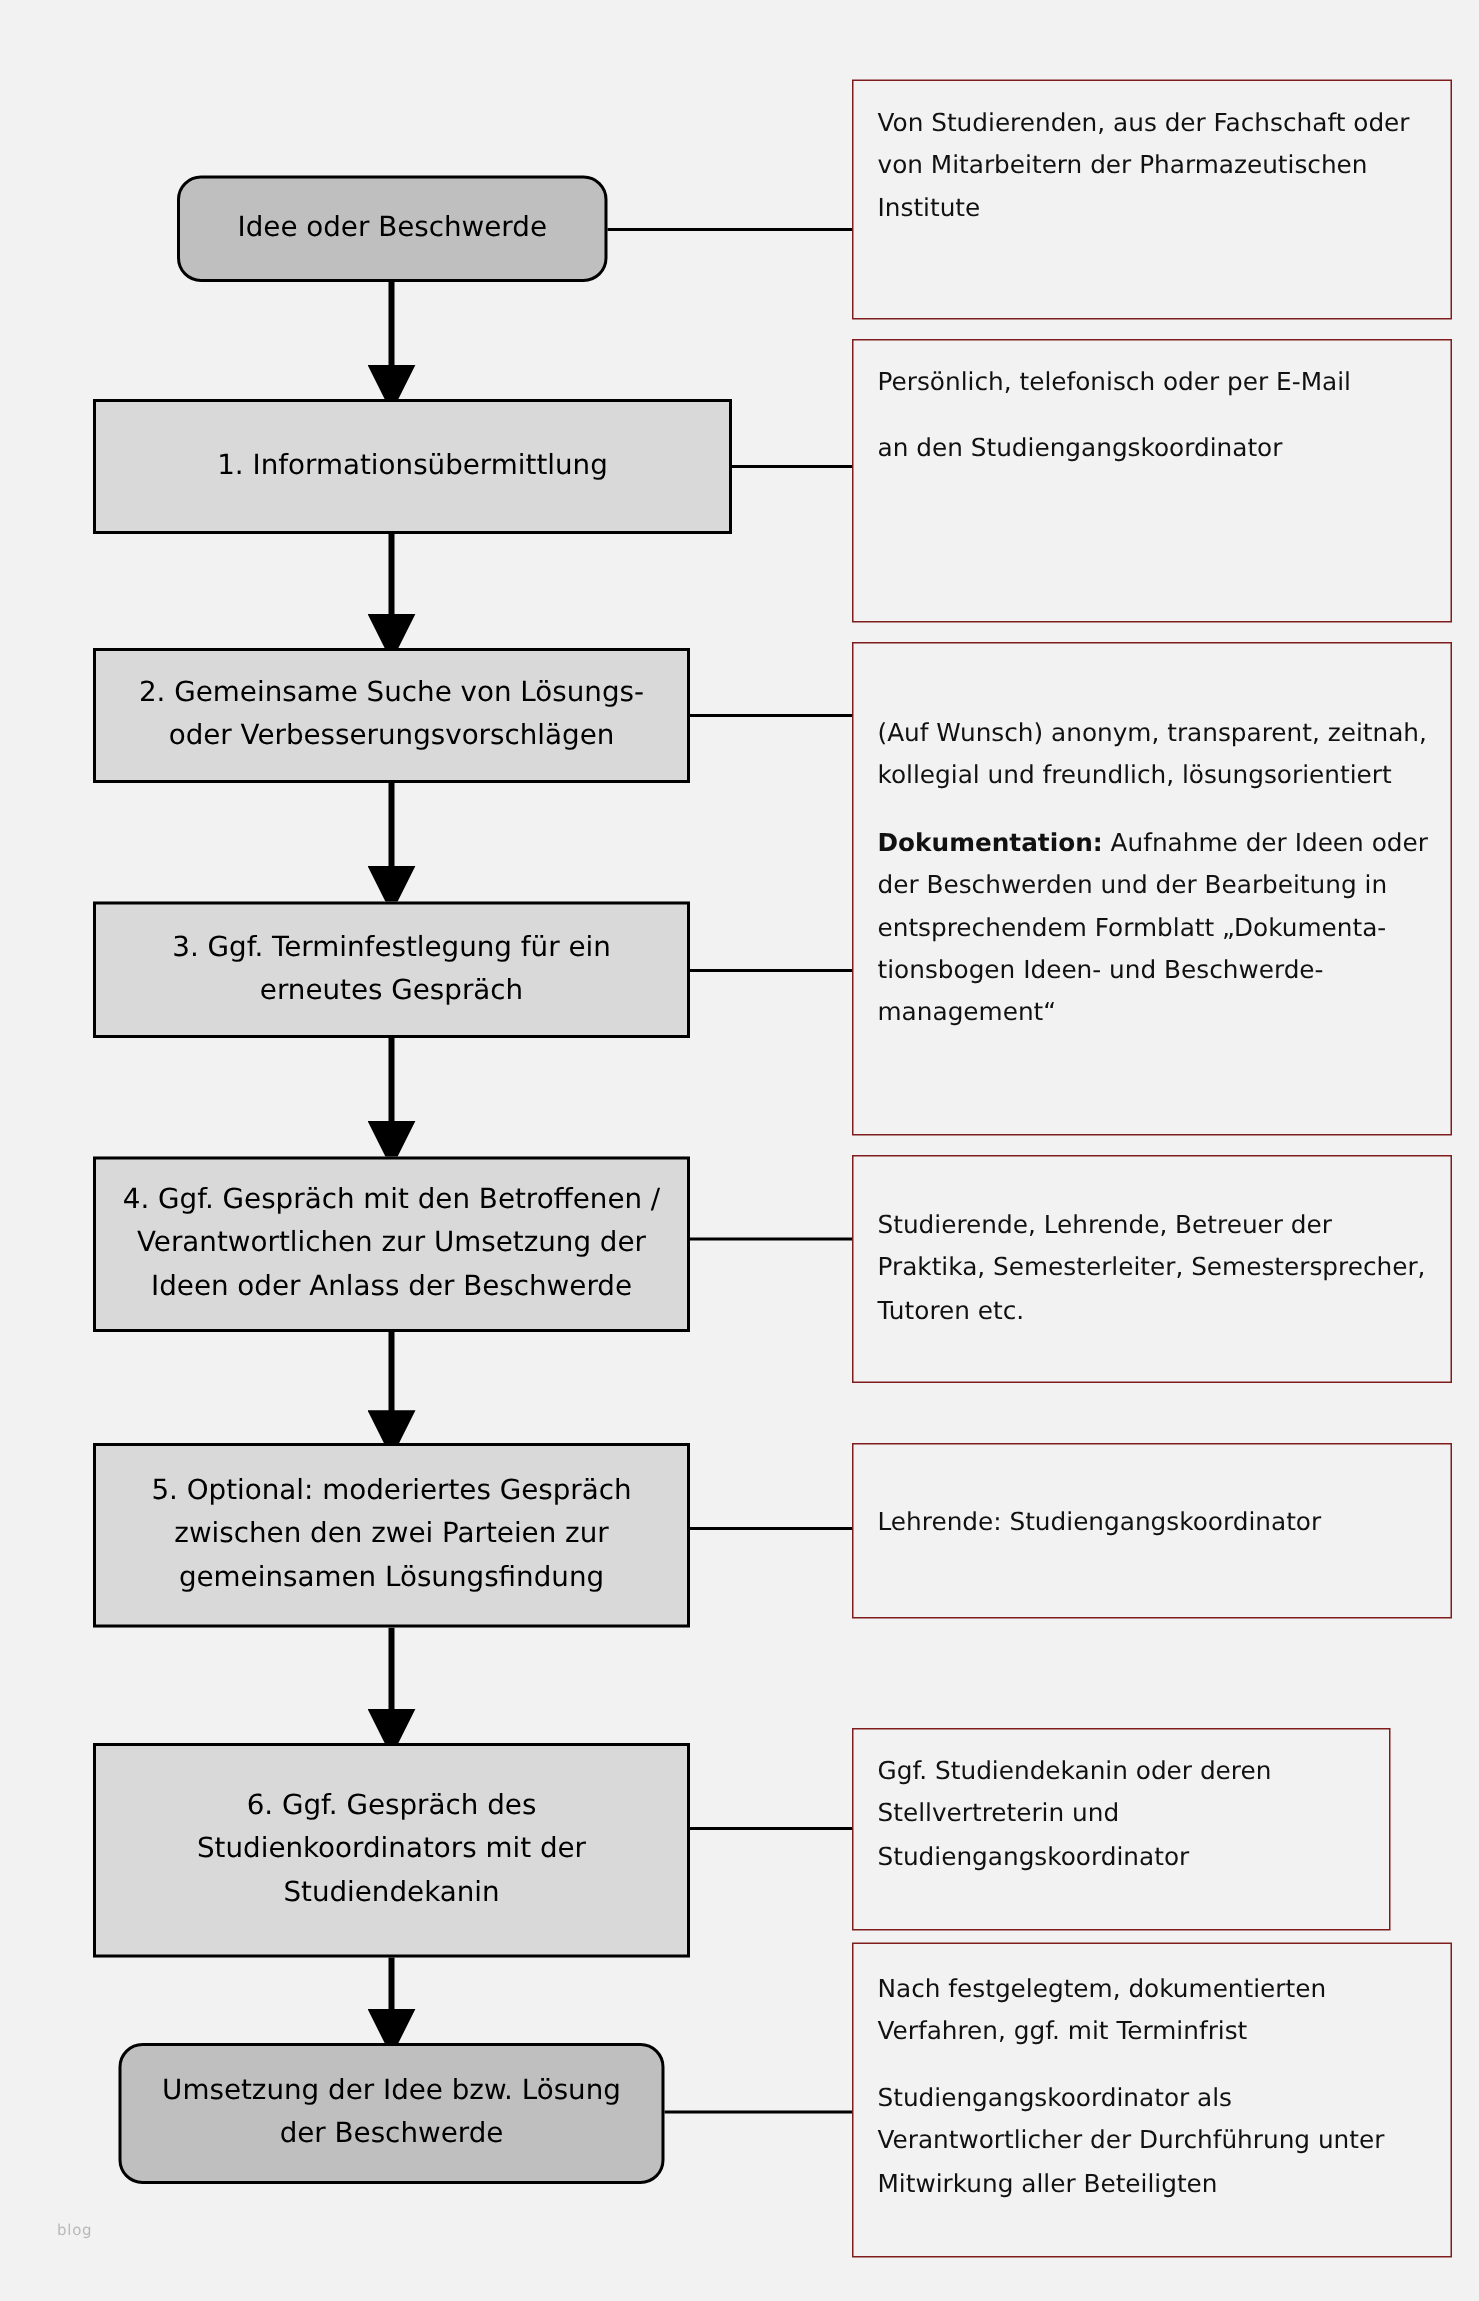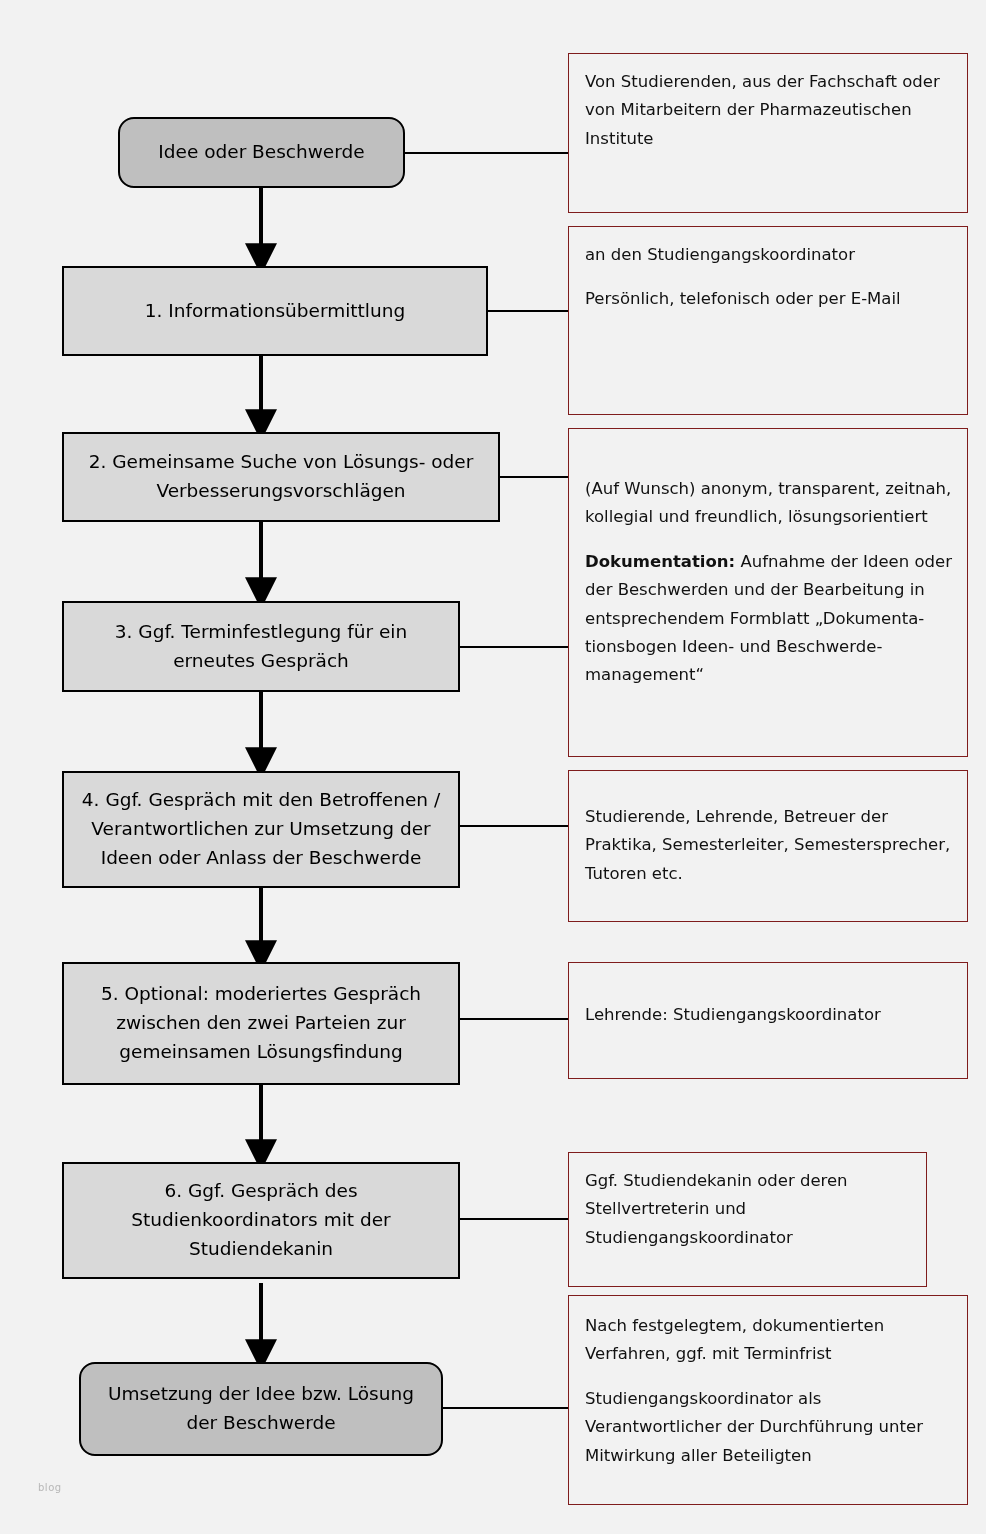--- a/index.html
+++ b/index.html
@@ -104,51 +104,51 @@
     </svg>
 
     <div class="node rounded" style="left:118px; top:117px; width:287px; height:71px;">
       <span>Idee oder Beschwerde</span>
     </div>
 
     <div class="node" style="left:62px; top:266px; width:426px; height:90px;">
       <span>1. Informationsübermittlung</span>
     </div>
 
-    <div class="node" style="left:62px; top:432px; width:438px; height:90px;">
+    <div class="node" style="left:62px; top:432px; width:398px; height:90px;">
       <span>2. Gemeinsame Suche von Lösungs- oder Verbesserungsvorschlägen</span>
     </div>
 
     <div class="node" style="left:62px; top:601px; width:398px; height:91px;">
       <span>3. Ggf. Terminfestlegung für ein erneutes Gespräch</span>
     </div>
 
     <div class="node" style="left:62px; top:771px; width:398px; height:117px;">
       <span>4. Ggf. Gespräch mit den Betroffenen / Verantwortlichen zur Umsetzung der Ideen oder Anlass der Beschwerde</span>
     </div>
 
     <div class="node" style="left:62px; top:962px; width:398px; height:123px;">
       <span>5. Optional: moderiertes Gespräch zwischen den zwei Parteien zur gemeinsamen Lösungsfindung</span>
     </div>
 
-    <div class="node" style="left:62px; top:1162px; width:398px; height:117px;">
+    <div class="node" style="left:62px; top:1162px; width:398px; height:143px;">
       <span>6. Ggf. Gespräch des Studienkoordinators mit der Studiendekanin</span>
     </div>
 
     <div class="node rounded" style="left:79px; top:1362px; width:364px; height:94px;">
       <span>Umsetzung der Idee bzw. Lösung der Beschwerde</span>
     </div>
 
     <div class="note" style="left:568px; top:53px; width:400px; height:160px;">
       <p>Von Studierenden, aus der Fachschaft oder von Mitarbeitern der Pharmazeutischen Institute</p>
     </div>
 
     <div class="note" style="left:568px; top:226px; width:400px; height:189px;">
+      <p>Persönlich, telefonisch oder per E-Mail</p>
       <p>an den Studiengangskoordinator</p>
-      <p>Persönlich, telefonisch oder per E-Mail</p>
     </div>
 
     <div class="note" style="left:568px; top:428px; width:400px; height:329px; padding-top:46px;">
       <p>(Auf Wunsch) anonym, transparent, zeitnah, kollegial und freundlich, lösungsorientiert</p>
       <p><b>Dokumentation:</b><span> Aufnahme der Ideen oder der Beschwerden und der Bearbeitung in entsprechendem Formblatt „Dokumenta-tionsbogen Ideen- und Beschwerde-management“</span></p>
     </div>
 
     <div class="note" style="left:568px; top:770px; width:400px; height:152px; padding-top:32px;">
       <p>Studierende, Lehrende, Betreuer der Praktika, Semesterleiter, Semestersprecher, Tutoren etc.</p>
     </div>

